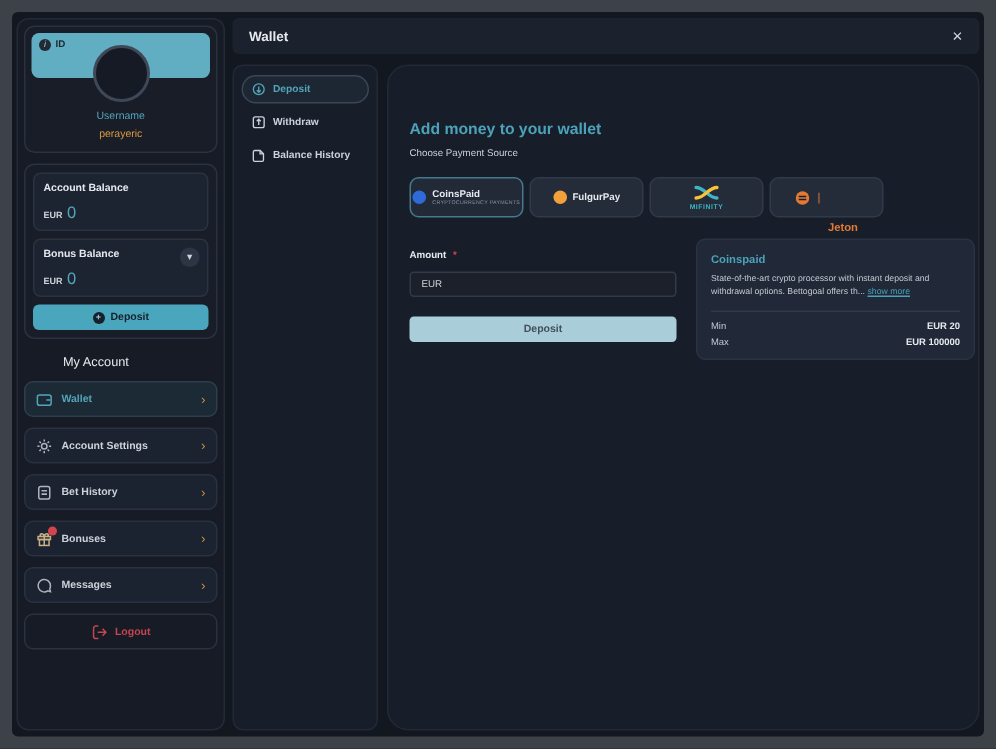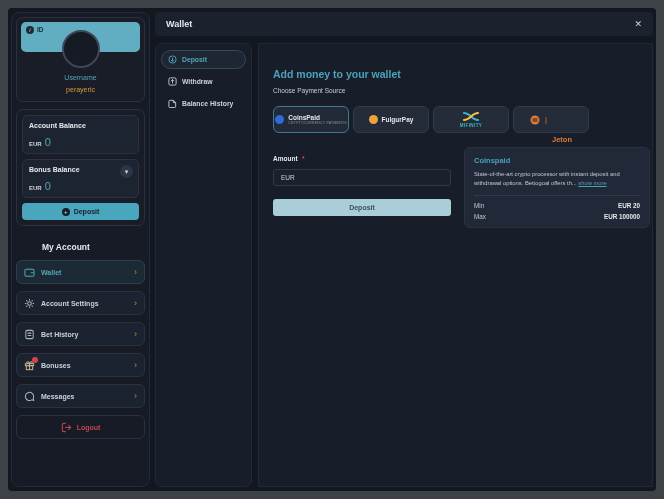--- a/index.html
+++ b/index.html
@@ -20,21 +20,21 @@
   .balance-card { border:1px solid #2a3140; background:#181d28; border-radius:7px; padding:5px; margin-bottom:8px; }
   .bal-box { border:1px solid #2b3342; background:#1d2431; border-radius:5px; padding:6px 6px 5px; margin-bottom:5px; position:relative; }
   .bal-label { font-size:7px; font-weight:bold; color:#e6e9ed; margin-bottom:7px; }
   .bal-value { display:flex; align-items:baseline; gap:3px; }
   .bal-cur { font-size:6px; color:#cfd4da; font-weight:bold; }
   .bal-num { font-size:11px; color:#53a5ba; }
   .chev-circle { position:absolute; top:5px; right:5px; width:13px; height:13px; border-radius:50%; background:#2c3545; color:#cfd4da; font-size:7px; line-height:13px; text-align:center; cursor:pointer; }
   .dep-btn { width:100%; height:17px; background:#4aa6bd; border:none; border-radius:4px; color:#15202b; font-size:7px; font-weight:bold; display:flex; align-items:center; justify-content:center; gap:4px; cursor:pointer; font-family:inherit; }
   .coin-ic { width:8px; height:8px; border-radius:50%; background:#15202b; color:#9fd0dd; font-size:6px; line-height:8px; text-align:center; }
 
-  .my-account { font-size:8.5px; font-weight:bold; color:#e6e9ed; margin:8px 2px 8px;padding-left:24px; }
+  .my-account { font-size:8.5px; font-weight:normal; color:#e6e9ed; margin:2px 2px 8px;padding-left:24px; }
   .menu-item { height:24px; border:1px solid #2a3140; background:#1c2330; border-radius:6px; display:flex; align-items:center; padding:0 7px; gap:6px; margin-bottom:7px; cursor:pointer; }
   .menu-item.active { background:#1c2a36; border-color:#2f3d4c; }
   .menu-item .mi-label { font-size:7px; font-weight:bold; color:#ccd2da; flex:1; }
   .menu-item.active .mi-label { color:#53a5ba; }
   .mi-icon { width:11px; height:11px; color:#aeb4bd; position:relative; flex:none; display:flex; }
   .menu-item.active .mi-icon { color:#53a5ba; }
   .mi-icon svg { width:100%; height:100%; }
   .chev-r { font-size:9px; color:#c98f3f; line-height:1; }
   .badge { position:absolute; top:-3px; right:-3px; width:6px; height:6px; border-radius:50%; background:#d2444e; }
   .gift-colored { color:#c9b089; }
@@ -49,21 +49,21 @@
   .close-btn { font-size:9px; color:#cfd4da; cursor:pointer; background:none; border:none; font-family:inherit; }
 
   .main-row { flex:1; display:flex; gap:6px; min-height:0; }
   .tabs-panel { width:97px; flex:none; background:#181e29; border:1px solid #222936; border-radius:7px; padding:6px 5px; }
   .tab-item { height:19px; display:flex; align-items:center; gap:5px; padding:0 6px; margin-bottom:3px; border:1px solid transparent; border-radius:10px; cursor:pointer; color:#ccd2da; }
   .tab-item.active { border-color:#3a4556; background:#1d2734; color:#53a5ba; }
   .tab-item .tab-label { font-size:6.8px; font-weight:bold; }
   .tab-ic { width:9px; height:9px; flex:none; display:flex; }
   .tab-ic svg { width:100%; height:100%; }
 
-  .content-panel { flex:1; background:#181e29; border:1px solid #222936; border-radius:1px; padding:6px 14px; min-width:0; }
+  .content-panel { flex:1; background:#181e29; border:1px solid #222936; border-radius:14px; padding:18px 14px; min-width:0; }
   .content-title { font-size:10.5px; font-weight:bold; color:#4ba2b9; margin-top:18px; }
   .content-sub { font-size:6.5px; color:#c9ced6; margin-top:7px; }
 
   .pay-row { display:flex; gap:4px; margin-top:12px; }
   .pay-btn { width:76px; height:27px; background:#242b39; border:1px solid #313a4a; border-radius:6px; display:flex; align-items:center; justify-content:center; gap:4px; cursor:pointer; font-family:inherit; }
   .pay-btn.selected { border-color:#45788c; background:#222a38; }
   .pay-dot { width:9px; height:9px; border-radius:50%; flex:none; }
   .pay-name { font-size:6.5px; font-weight:bold; color:#e6e9ed; }
   .pay-subtext { font-size:3.5px; color:#8b93a0; letter-spacing:.2px; }
   .pay-col { display:flex; flex-direction:column; align-items:flex-start; }

